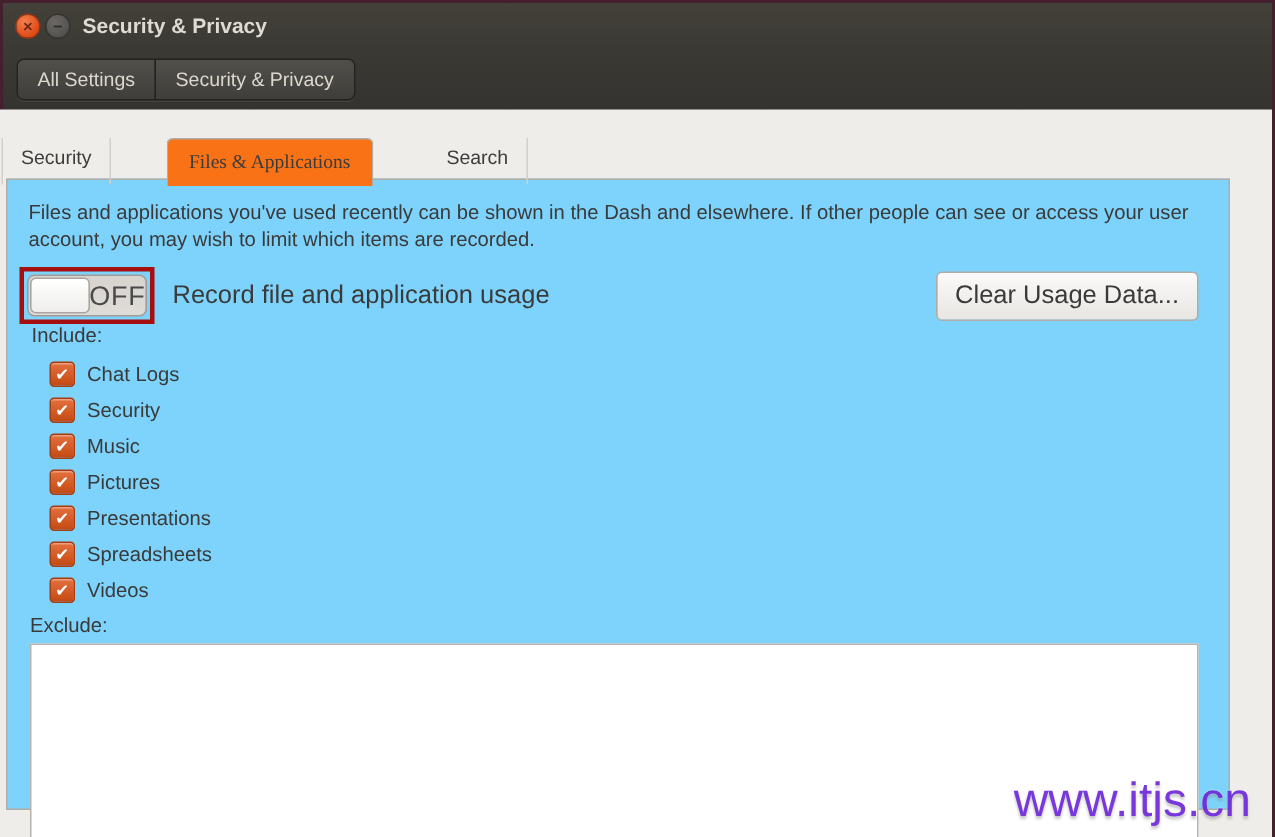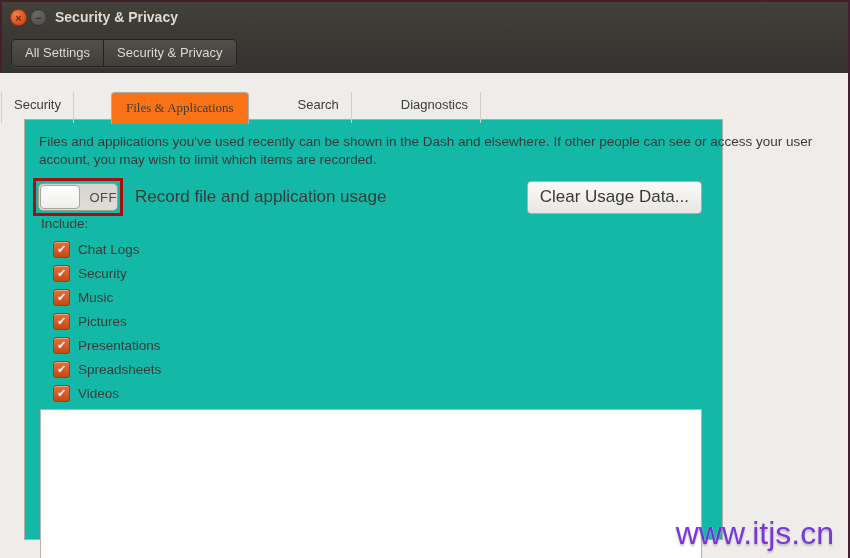--- a/index.html
+++ b/index.html
@@ -63,22 +63,22 @@
     white-space: nowrap;
   }
   .tab:first-child { border-left: 1px solid #d2cfc9; }
   .tab.active {
     background: #f97316; border: 1px solid #b1ada6; border-bottom: none;
     border-radius: 4px 4px 0 0; padding: 7px 14px 8px 14px; margin-bottom: -1px; font-family: Liberation Serif, serif;
   }
 
   
   .panel {
-    position: absolute; left: 24px; top: 117px; width: 699px; height: 421px;
-    background: #14b8a6; border: 1px solid #b1ada6;
+    position: absolute; left: 4px; top: 117px; width: 816px; height: 421px;
+    background: #7dd3fc; border: 1px solid #b1ada6;
   }
   .description {
     margin: 13px 14px 0 14px; width: 792px;
     font-size: 13.5px; line-height: 18px; color: #3a3a3a;
   }
 
   .toggle-row { display: flex; align-items: center; margin: 9px 20px 0 8px; }
   .annotation-box {
     border: 3px solid #a60f0f; padding: 2px; display: inline-block; background: transparent;
   }
@@ -87,21 +87,21 @@
     border: 1px solid #a19c95; border-radius: 5px;
     background: linear-gradient(#d7d4cf, #e0ddd8);
     display: flex; align-items: center; cursor: default;
   }
   .switch .knob {
     width: 40px; height: 24px; margin-left: 1px;
     background: linear-gradient(#ffffff, #efeeec);
     border: 1px solid #aaa59e; border-radius: 4px;
   }
   .switch .state {
-    flex: 1; text-align: right; font-size: 13px; color: #4a4a4a; letter-spacing: 0.5px;
+    flex: 1; text-align: left; font-size: 18px; color: #4a4a4a; letter-spacing: 0.5px;
   }
   .toggle-label { margin-left: 12px; font-size: 17px; color: #3a3a3a; }
   .clear-btn {
     margin-left: auto; padding: 5px 12px 6px 12px;
     font-family: inherit; font-size: 17px; color: #3a3a3a;
     background: linear-gradient(#fbfafa, #e8e6e2);
     border: 1px solid #b1ada6; border-radius: 4px; cursor: default;
   }
 
   .columns { display: flex; margin: 0 20px 0 14px; flex-direction: column; }
@@ -178,21 +178,20 @@
     <div class="breadcrumb">
       <button class="crumb">All Settings</button>
       <button class="crumb">Security &amp; Privacy</button>
     </div>
   </div>
 
   <div class="tabbar">
     <div class="tab">Security</div>
     <div class="tab active">Files &amp; Applications</div>
     <div class="tab">Search</div>
-    <div class="tab">Diagnostics</div>
   </div>
 
   <div class="panel">
     <p class="description">Files and applications you've used recently can be shown in the Dash and elsewhere. If other people can see or access your user account, you may wish to limit which items are recorded.</p>
 
     <div class="toggle-row">
       <div class="annotation-box">
         <div class="switch">
           <div class="knob"></div>
           <span class="state">OFF</span>
@@ -244,20 +243,21 @@
         </div>
         <div class="check-row">
           <span class="checkbox">
               <span>✔</span>
             </span>
           <span class="check-label">Videos</span>
         </div>
       </div>
 
       <div class="exclude-col">
+        <div class="col-label">Exclude:</div>
         <div class="exclude-list"></div>
         <div class="exclude-toolbar">
           <div class="tool-group">
             <button class="tool-btn">+</button>
             <button class="tool-btn">−</button>
           </div>
         </div>
       </div>
     </div>
   </div>

